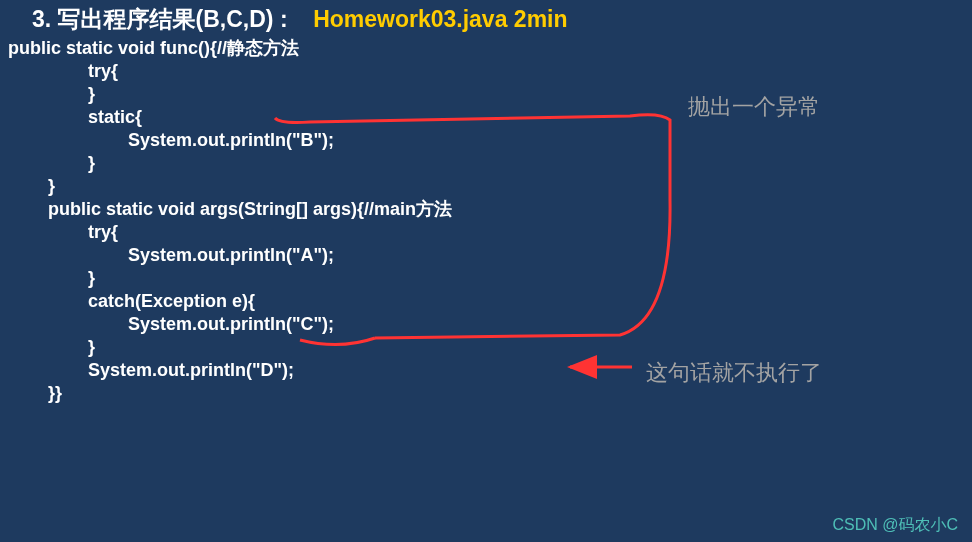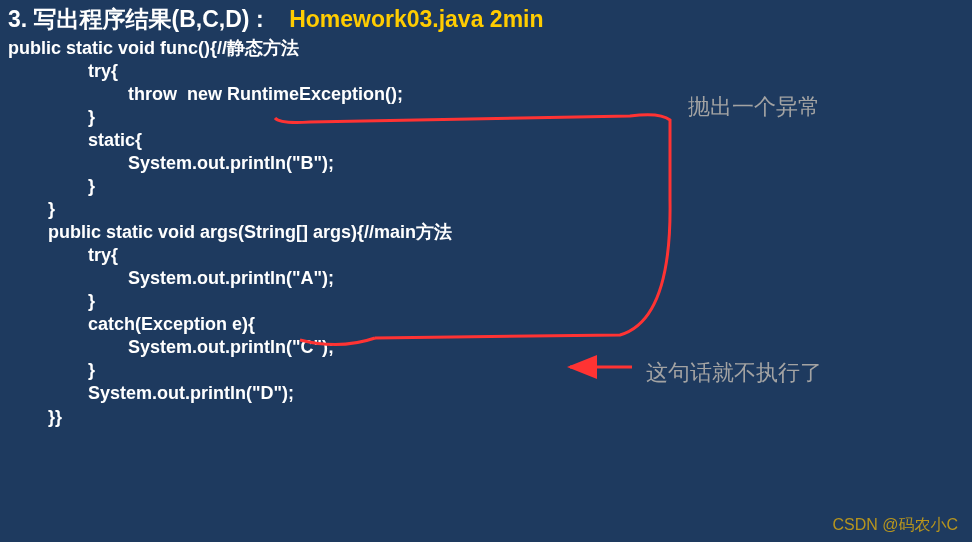--- a/index.html
+++ b/index.html
@@ -17,20 +17,21 @@
     }
     .container {
       padding: 4px 8px;
       position: relative;
     }
     .title-line {
       font-size: 23px;
       font-weight: bold;
       color: #ffffff;
       margin-bottom: 2px;
+      margin-left: 24px;
     }
     .title-line .cn {
       color: #ffffff;
     }
     .title-line .filename {
       color: #ffcc00;
     }
     .code-line {
       font-size: 18px;
       font-weight: bold;
@@ -41,21 +42,21 @@
     .annotation {
       position: absolute;
       color: #a3a3a3;
       font-size: 22px;
       font-weight: normal;
     }
     .watermark {
       position: absolute;
       bottom: 6px;
       right: 14px;
-      color: #eab308;
+      color: #5eead4;
       font-size: 16px;
       opacity: 0.75;
     }
     svg.overlay {
       position: absolute;
       top: 0;
       left: 0;
       width: 972px;
       height: 542px;
       pointer-events: none;
@@ -69,21 +70,20 @@
   <div class="title-line">
     <span class="cn">3.</span>
     <span class="cn">写出程序结果(B,C,D) :</span>
     <span>&nbsp;&nbsp;</span>
     <span class="filename">Homework03.java 2min</span>
   </div>
 
   <div>
     <div class="code-line">public static void func(){//静态方法</div>
     <div class="code-line">                try{</div>
-    <div class="code-line">                        throw  new RuntimeException();</div>
     <div class="code-line">                }</div>
     <div class="code-line">                static{</div>
     <div class="code-line">                        System.out.println("B");</div>
     <div class="code-line">                }</div>
     <div class="code-line">        }</div>
     <div class="code-line">        public static void args(String[] args){//main方法</div>
     <div class="code-line">                try{</div>
     <div class="code-line">                        System.out.println("A");</div>
     <div class="code-line">                }</div>
     <div class="code-line">                catch(Exception e){</div>

